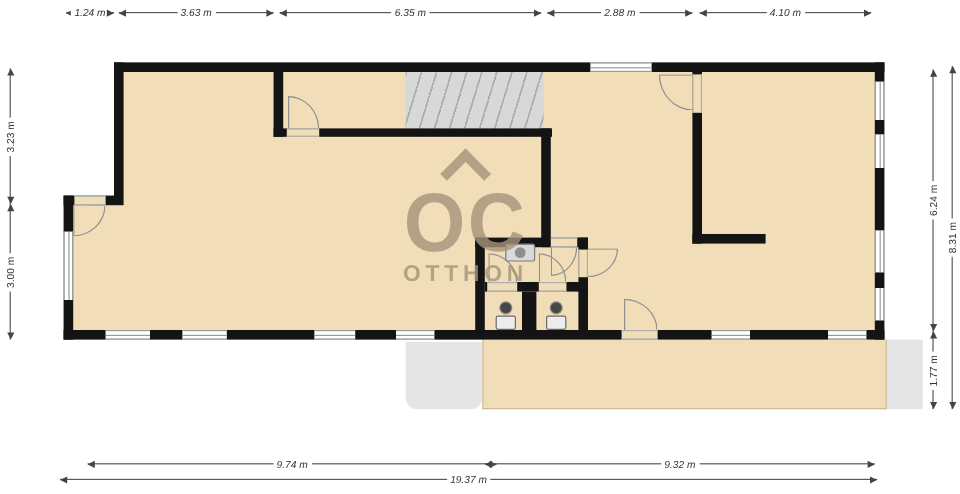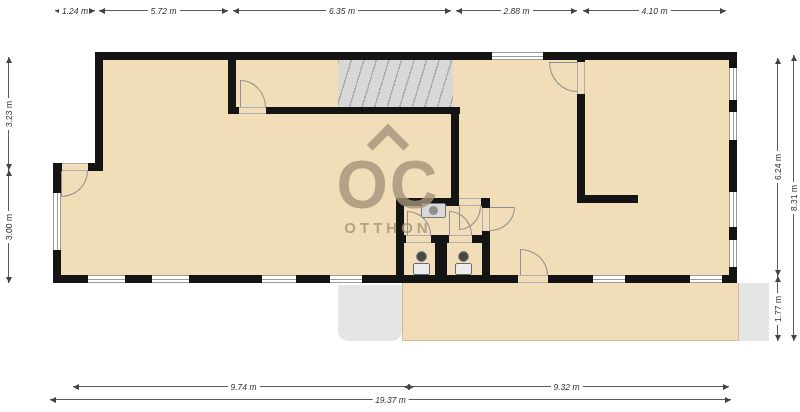--- a/index.html
+++ b/index.html
@@ -15,21 +15,21 @@
   .gap-v{position:absolute;width:8px;background:#f1ddb8;border-left:1px solid #aeaeae;border-right:1px solid #aeaeae;box-sizing:border-box;z-index:3;}
   .arc{position:absolute;box-sizing:border-box;z-index:4;}
   .stairs{position:absolute;background:#d8d8d8;z-index:1;
           background-image:repeating-linear-gradient(107deg,rgba(80,80,80,.30) 0 1.5px,transparent 1.5px 12px);}
   .gray-area{position:absolute;background:#e5e5e5;z-index:0;}
   .fix{position:absolute;z-index:4;box-sizing:border-box;}
   
   #wm{position:absolute;left:308px;top:130px;width:160px;text-align:center;z-index:6;color:#a6947a;opacity:.8;}
   #wm .roof{display:inline-block;width:22px;height:22px;border-left:8px solid #a6947a;border-top:8px solid #a6947a;transform:rotate(45deg);margin-bottom:-12px;}
   #wm .oc{font-size:66px;font-weight:bold;letter-spacing:2px;line-height:64px;transform:scaleY(1.05);}
-  #wm .wline{font-size:15px;font-weight:bold;letter-spacing:4px;line-height:23px;white-space:nowrap;}
+  #wm .wline{font-size:19px;font-weight:bold;letter-spacing:4px;line-height:23px;white-space:nowrap;}
   
   .dim-h{position:absolute;height:0;border-top:1px solid #5a5a5a;z-index:5;}
   .dim-h::before{content:"";position:absolute;left:0;top:-3.5px;width:0;height:0;
      border-top:3px solid transparent;border-bottom:3px solid transparent;border-right:6px solid #444;}
   .dim-h::after{content:"";position:absolute;right:0;top:-3.5px;width:0;height:0;
      border-top:3px solid transparent;border-bottom:3px solid transparent;border-left:6px solid #444;}
   .dim-v{position:absolute;width:0;border-left:1px solid #5a5a5a;z-index:5;}
   .dim-v::before{content:"";position:absolute;top:0;left:-3.5px;width:0;height:0;
      border-left:3px solid transparent;border-right:3px solid transparent;border-bottom:6px solid #444;}
   .dim-v::after{content:"";position:absolute;bottom:0;left:-3.5px;width:0;height:0;
@@ -111,21 +111,21 @@
   <div id="wm">
     <div><span class="roof"></span></div>
     <div class="oc">OC</div>
     <div class="wline">OTTHON</div>
   </div>
 
   <div class="dim-h" style="left:55px;top:10px;width:40px;">
       <span class="dlabel">1.24 m</span>
     </div>
   <div class="dim-h" style="left:99px;top:10px;width:129px;">
-      <span class="dlabel">5.72 m</span>
+      <span class="dlabel">3.63 m</span>
     </div>
   <div class="dim-h" style="left:233px;top:10px;width:218px;">
       <span class="dlabel">6.35 m</span>
     </div>
   <div class="dim-h" style="left:456px;top:10px;width:121px;">
       <span class="dlabel">2.88 m</span>
     </div>
   <div class="dim-h" style="left:583px;top:10px;width:143px;">
       <span class="dlabel">4.10 m</span>
     </div>

